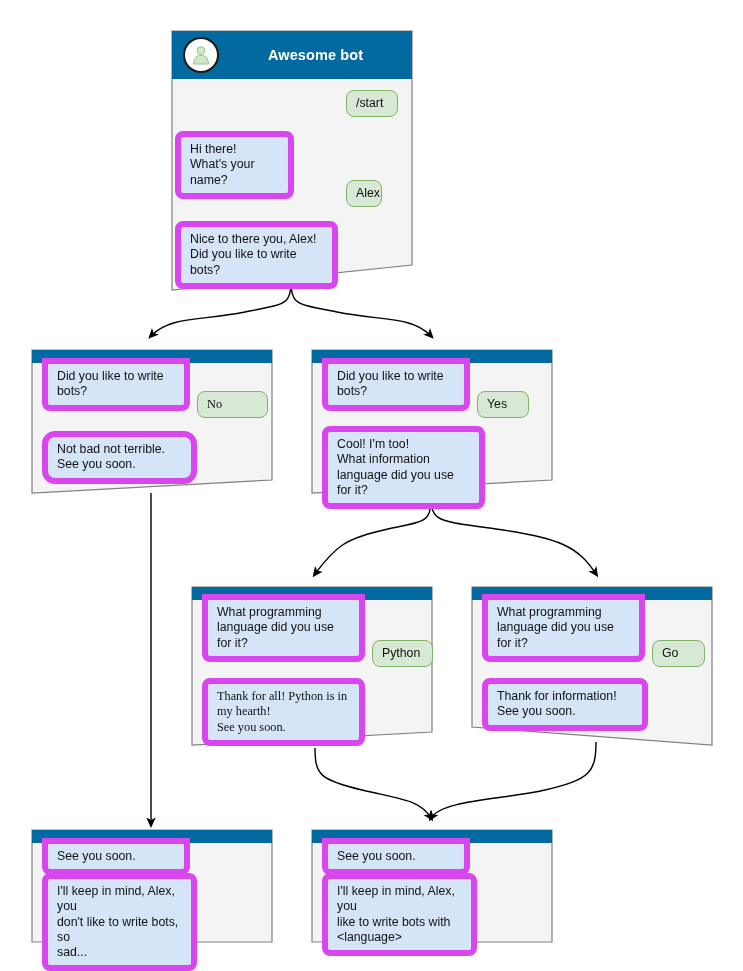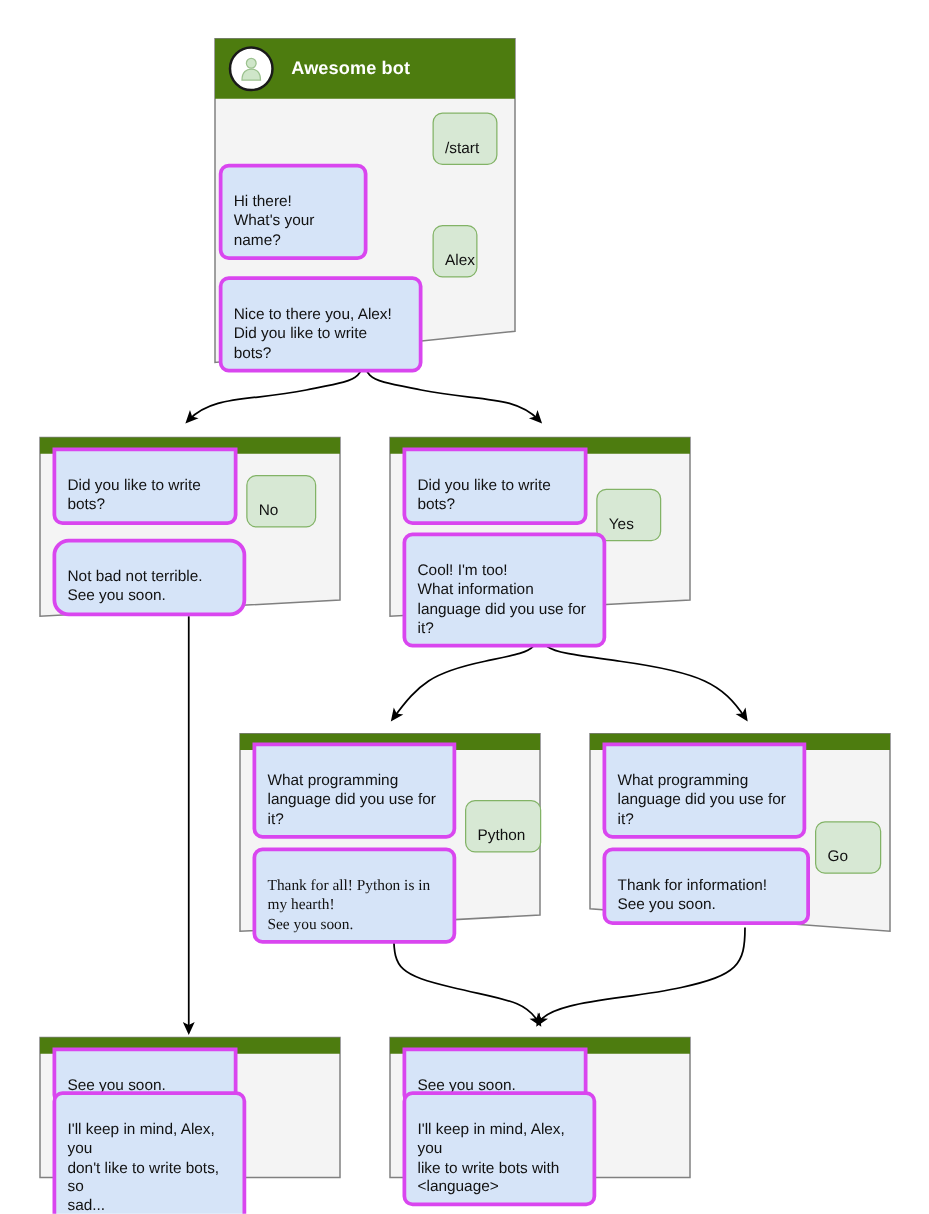--- a/index.html
+++ b/index.html
@@ -44,22 +44,23 @@
     z-index: 1;
     width: 100%;
     height: 100%;
   }
   .chat-header {
     position: absolute;
     left: 0;
     top: 0;
     height: 13px;
     width: 100%;
-    background: #4d7c0f;
-    box-sizing: border-box;
+    background: #0369a1;
+    box-sizing: border-box;
+    gap: 35px;
   }
   .chat-header.root {
     height: 48px;
     display: flex;
     align-items: center;
     padding-left: 11px;
     box-sizing: border-box;
   }
   .avatar {
     width: 36px;
@@ -81,26 +82,26 @@
     margin-left: 14px;
     letter-spacing: 0.1px;
   }
   .bubble {
     position: absolute;
     box-sizing: border-box;
     border-radius: 8px;
     font-size: 12.3px;
     line-height: 15.3px;
     color: #111111;
-    padding: 20px 9px 5px 9px;
+    padding: 5px 9px 5px 9px;
     white-space: pre-line;
   }
   .bubble.bot {
     background: #d6e4f8;
-    border: 3px solid #d946ef;
+    border: 6px solid #d946ef;
     left: 10px;
   }
   .bubble.user {
     background: #d7e8d4;
     border: 1px solid #82b366;
     text-align: left;
   }
   .bubble.clipped {
     border-top-left-radius: 0;
     border-top-right-radius: 0;
@@ -157,21 +158,21 @@
     </div>
   </div>
 
   <div class="node" style="left:25px; top:345px; width:256px; height:155px;">
     <svg class="node-shape" viewBox="0 0 256 155">
       <path d="M7,5 L247,5 L247,135 L7,148 Z" fill="#f4f4f4" stroke="#808080" stroke-width="1.2"></path>
     </svg>
     <div class="node-inner">
       <div class="chat-header" style="left:7px; top:5px; width:240px;"></div>
       <div class="bubble bot clipped" style="left:17px; top:13px; width:148px;">Did you like to write bots?</div>
-      <div class="bubble user" style="left:172px; top:35px; width:56px;">No</div>
+      <div class="bubble user" style="left:172px; top:46px; width:71px;font-family:Liberation Serif, serif;">No</div>
       <div class="bubble bot" style="left:17px; top:86px; width:155px;border-radius:13px;">Not bad not terrible.
 See you soon.</div>
     </div>
   </div>
 
   <div class="node" style="left:305px; top:345px; width:256px; height:155px;">
     <svg class="node-shape" viewBox="0 0 256 155">
       <path d="M7,5 L247,5 L247,135 L7,148 Z" fill="#f4f4f4" stroke="#808080" stroke-width="1.2"></path>
     </svg>
     <div class="node-inner">
@@ -200,21 +201,21 @@
   </div>
 
   <div class="node" style="left:465px; top:582px; width:256px; height:170px;">
     <svg class="node-shape" viewBox="0 0 256 170">
       <path d="M7,5 L247,5 L247,163 L7,145 Z" fill="#f4f4f4" stroke="#808080" stroke-width="1.2"></path>
     </svg>
     <div class="node-inner">
       <div class="chat-header" style="left:7px; top:5px; width:240px;"></div>
       <div class="bubble bot clipped" style="left:17px; top:12px; width:163px;">What programming
 language did you use for it?</div>
-      <div class="bubble user" style="left:187px; top:75px; width:53px;">Go</div>
+      <div class="bubble user" style="left:187px; top:58px; width:53px;">Go</div>
       <div class="bubble bot" style="left:17px; top:96px; width:166px;">Thank for information!
 See you soon.</div>
     </div>
   </div>
 
   <div class="node" style="left:25px; top:825px; width:256px; height:124px;">
     <svg class="node-shape" viewBox="0 0 256 124">
       <path d="M7,5 L247,5 L247,117 L7,117 Z" fill="#f4f4f4" stroke="#808080" stroke-width="1.2"></path>
     </svg>
     <div class="node-inner">

